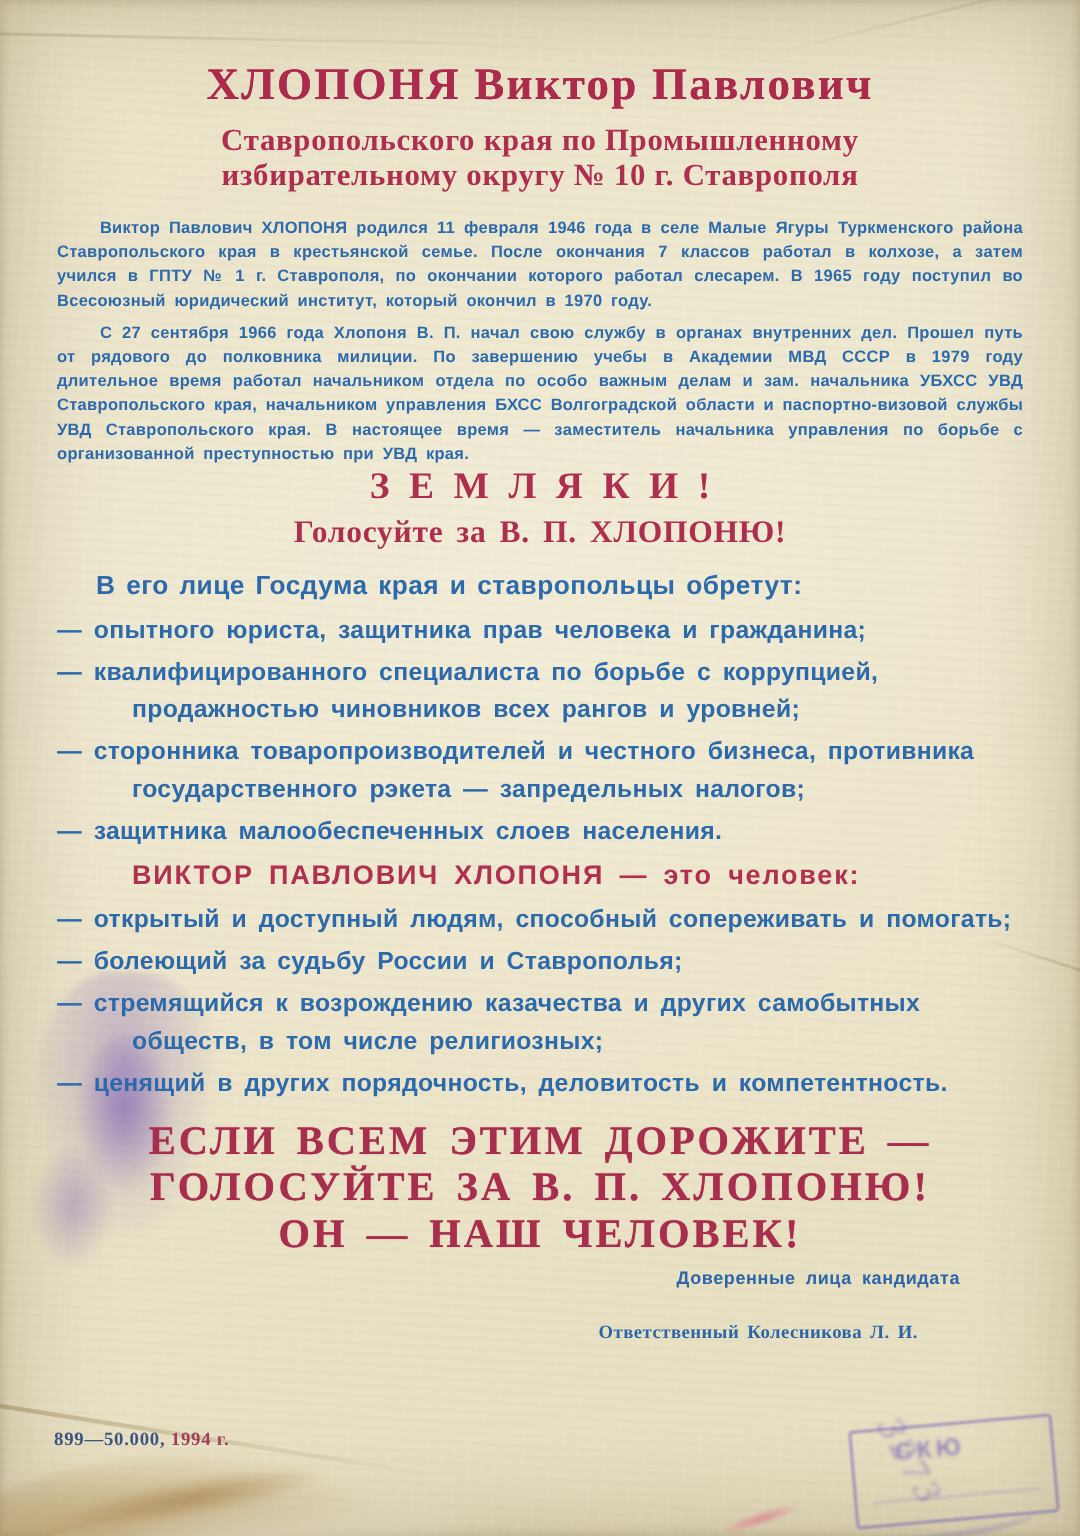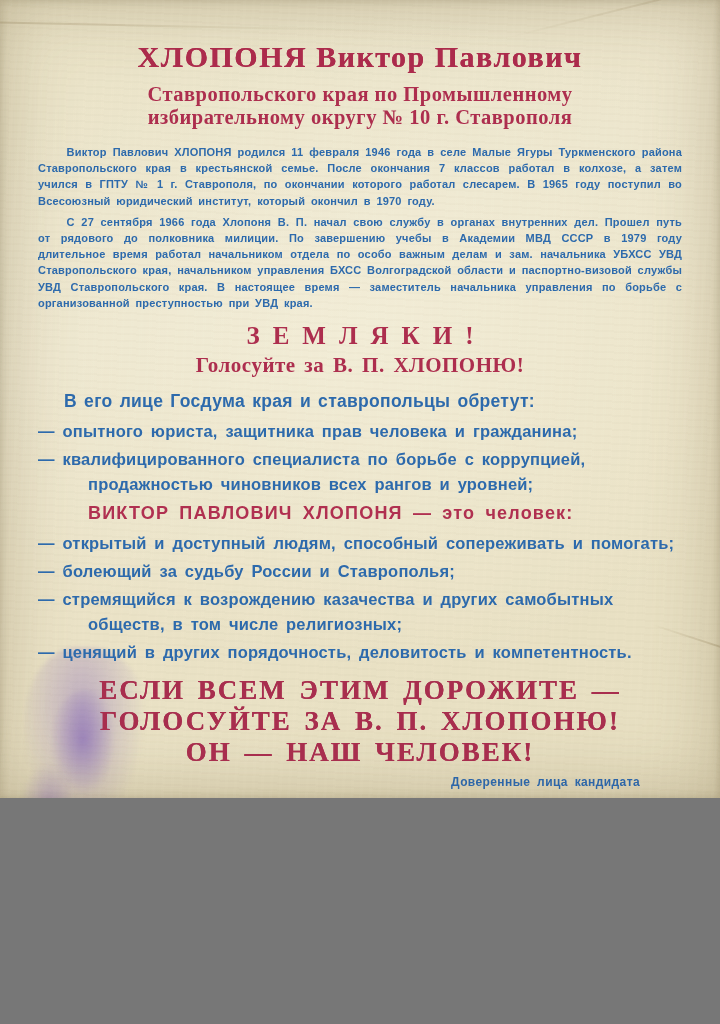--- a/index.html
+++ b/index.html
@@ -1,17 +1,17 @@
 <!DOCTYPE html>
 <html><head>
 <meta charset="utf-8">
 <style>
   html,body{margin:0;padding:0;background:#777;}
   .paper{
-    position:relative;width:720px;height:798px;overflow:hidden;
+    position:relative;width:720px;height:1024px;overflow:hidden;
     background:
       radial-gradient(ellipse 90% 60% at 50% 42%, rgba(255,252,238,.35), rgba(255,252,238,0) 70%),
       linear-gradient(158deg,#e9e2c6 0%,#ece5cc 35%,#eae2c6 62%,#e6dec0 100%);
     box-shadow: inset 0 0 70px rgba(125,108,70,.38), inset 0 0 8px rgba(95,82,50,.28);
     font-family:"Liberation Sans",sans-serif;
   }
   .content{position:relative;z-index:3;padding:40px 38px 0 38px;}
 
   .title{
     font-family:"Liberation Serif",serif;font-weight:bold;
@@ -28,21 +28,21 @@
   .bio p{
     margin:0;text-align:justify;text-indent:2.6em;
     font-size:11px;line-height:16.2px;font-weight:bold;
     letter-spacing:.2px;word-spacing:2.5px;
   }
   .bio .p1{margin-top:15px;}
   .bio .p2{margin-top:5px;}
   .bio .p3{margin-top:5px;text-align:left;}
 
   .zemlyaki{
-    margin-top:11px;text-align:center;font-family:"Liberation Serif",serif;
+    text-align:center;font-family:"Liberation Serif",serif;
     font-weight:bold;font-size:25px;color:#ad2e4e;letter-spacing:13px;text-indent:13px;
   }
   .vote-line{
     margin-top:3px;text-align:center;font-family:"Liberation Serif",serif;
     font-weight:bold;font-size:21px;color:#ad2e4e;letter-spacing:.5px;word-spacing:3px;
   }
 
   .intro{
     margin-top:13px;margin-left:26px;font-size:17.5px;font-weight:bold;
     color:#2d6aac;letter-spacing:.3px;word-spacing:2px;
@@ -172,20 +172,22 @@
     </div>
 
     <div class="zemlyaki">ЗЕМЛЯКИ!</div>
     <div class="vote-line">Голосуйте за В. П. ХЛОПОНЮ!</div>
 
     <div class="intro">В его лице Госдума края и ставропольцы обретут:</div>
 
     <div class="bullets">
       <div class="bullet">— опытного юриста, защитника прав человека и гражданина;</div>
       <div class="bullet">— квалифицированного специалиста по борьбе с коррупцией, продажностью чиновников всех рангов и уровней;</div>
+      <div class="bullet">— сторонника товаропроизводителей и честного бизнеса, противника государственного рэкета — запредельных налогов;</div>
+      <div class="bullet">— защитника малообеспеченных слоев населения.</div>
     </div>
 
     <div class="person-heading">ВИКТОР ПАВЛОВИЧ ХЛОПОНЯ — это человек:</div>
 
     <div class="bullets">
       <div class="bullet">— открытый и доступный людям, способный сопереживать и помогать;</div>
       <div class="bullet">— болеющий за судьбу России и Ставрополья;</div>
       <div class="bullet">— стремящийся к возрождению казачества и других самобытных обществ, в том числе религиозных;</div>
       <div class="bullet">— ценящий в других порядочность, деловитость и компетентность.</div>
     </div>

